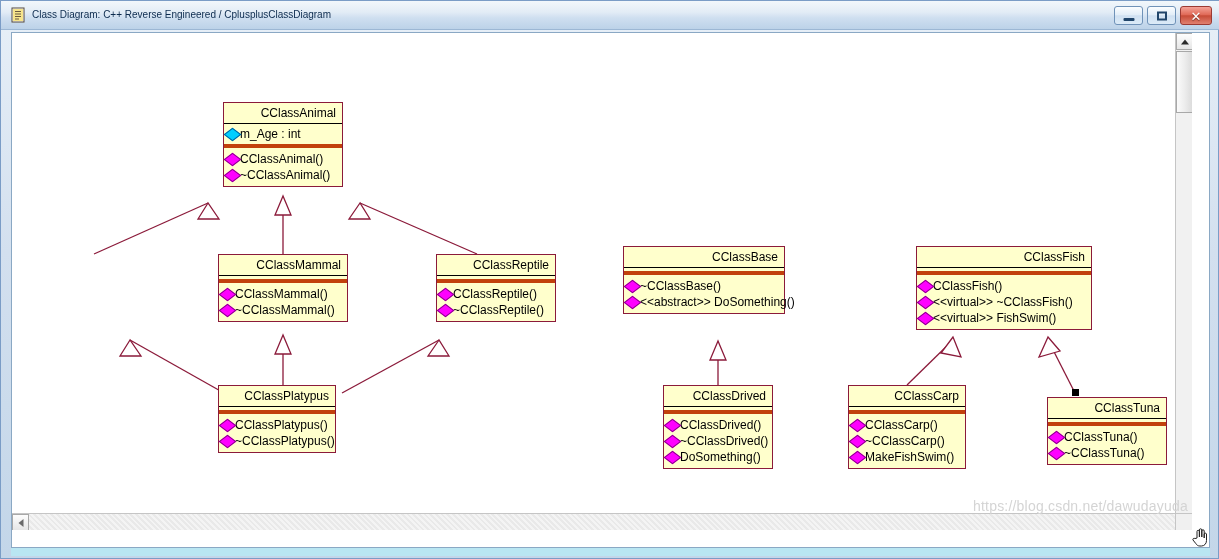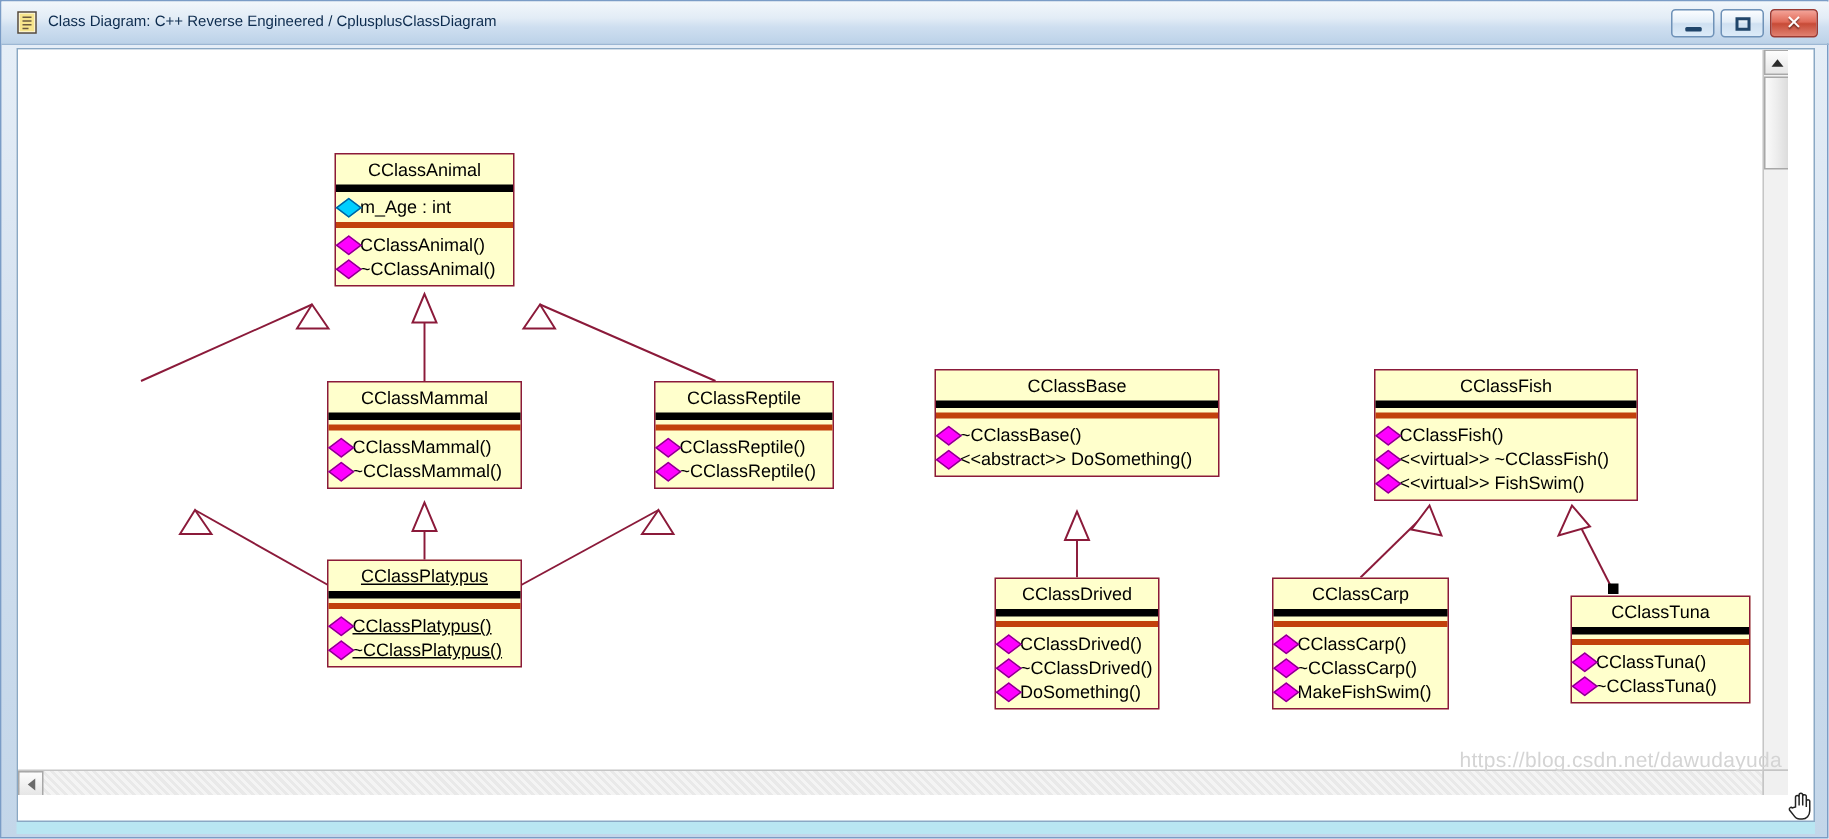--- a/index.html
+++ b/index.html
@@ -172,23 +172,23 @@
   
   .uml-class {
     position: absolute;
     background: #ffffcc;
     border: 1px solid #8b1a3a;
     box-sizing: border-box;
     font-size: 12px;
     color: #000000;
   }
   .uml-name {
-    text-align: center;
+    text-align: right;
     padding: 3px 6px 3px 6px;
-    border-bottom: 5px solid #000000;
+    border-bottom: 1px solid #000000;
     line-height: 14px;
     white-space: nowrap;
   }
   .uml-attrs {
     border-bottom: 4px solid #c2410c;
     padding: 2px 2px 2px 3px;
     min-height: 7px;
     box-sizing: border-box;
   }
   .uml-attrs.empty { height: 7px; padding: 0; }
@@ -355,36 +355,36 @@
             <span class="vis-icon vis-public"></span>
             <span>CClassReptile()</span>
           </div>
           <div class="uml-member">
             <span class="vis-icon vis-public"></span>
             <span>~CClassReptile()</span>
           </div>
         </div>
       </div>
 
-      <div class="uml-class" style="left:206px; top:340px; width:130px;text-decoration:underline;">
+      <div class="uml-class" style="left:206px; top:352px; width:118px;">
         <div class="uml-name">CClassPlatypus</div>
         <div class="uml-attrs empty"></div>
         <div class="uml-ops">
           <div class="uml-member">
             <span class="vis-icon vis-public"></span>
             <span>CClassPlatypus()</span>
           </div>
           <div class="uml-member">
             <span class="vis-icon vis-public"></span>
             <span>~CClassPlatypus()</span>
           </div>
         </div>
       </div>
 
-      <div class="uml-class" style="left:611px; top:213px; width:190px;">
+      <div class="uml-class" style="left:611px; top:213px; width:162px;">
         <div class="uml-name">CClassBase</div>
         <div class="uml-attrs empty"></div>
         <div class="uml-ops">
           <div class="uml-member">
             <span class="vis-icon vis-public"></span>
             <span>~CClassBase()</span>
           </div>
           <div class="uml-member">
             <span class="vis-icon vis-public"></span>
             <span>&lt;&lt;abstract&gt;&gt; DoSomething()</span>

